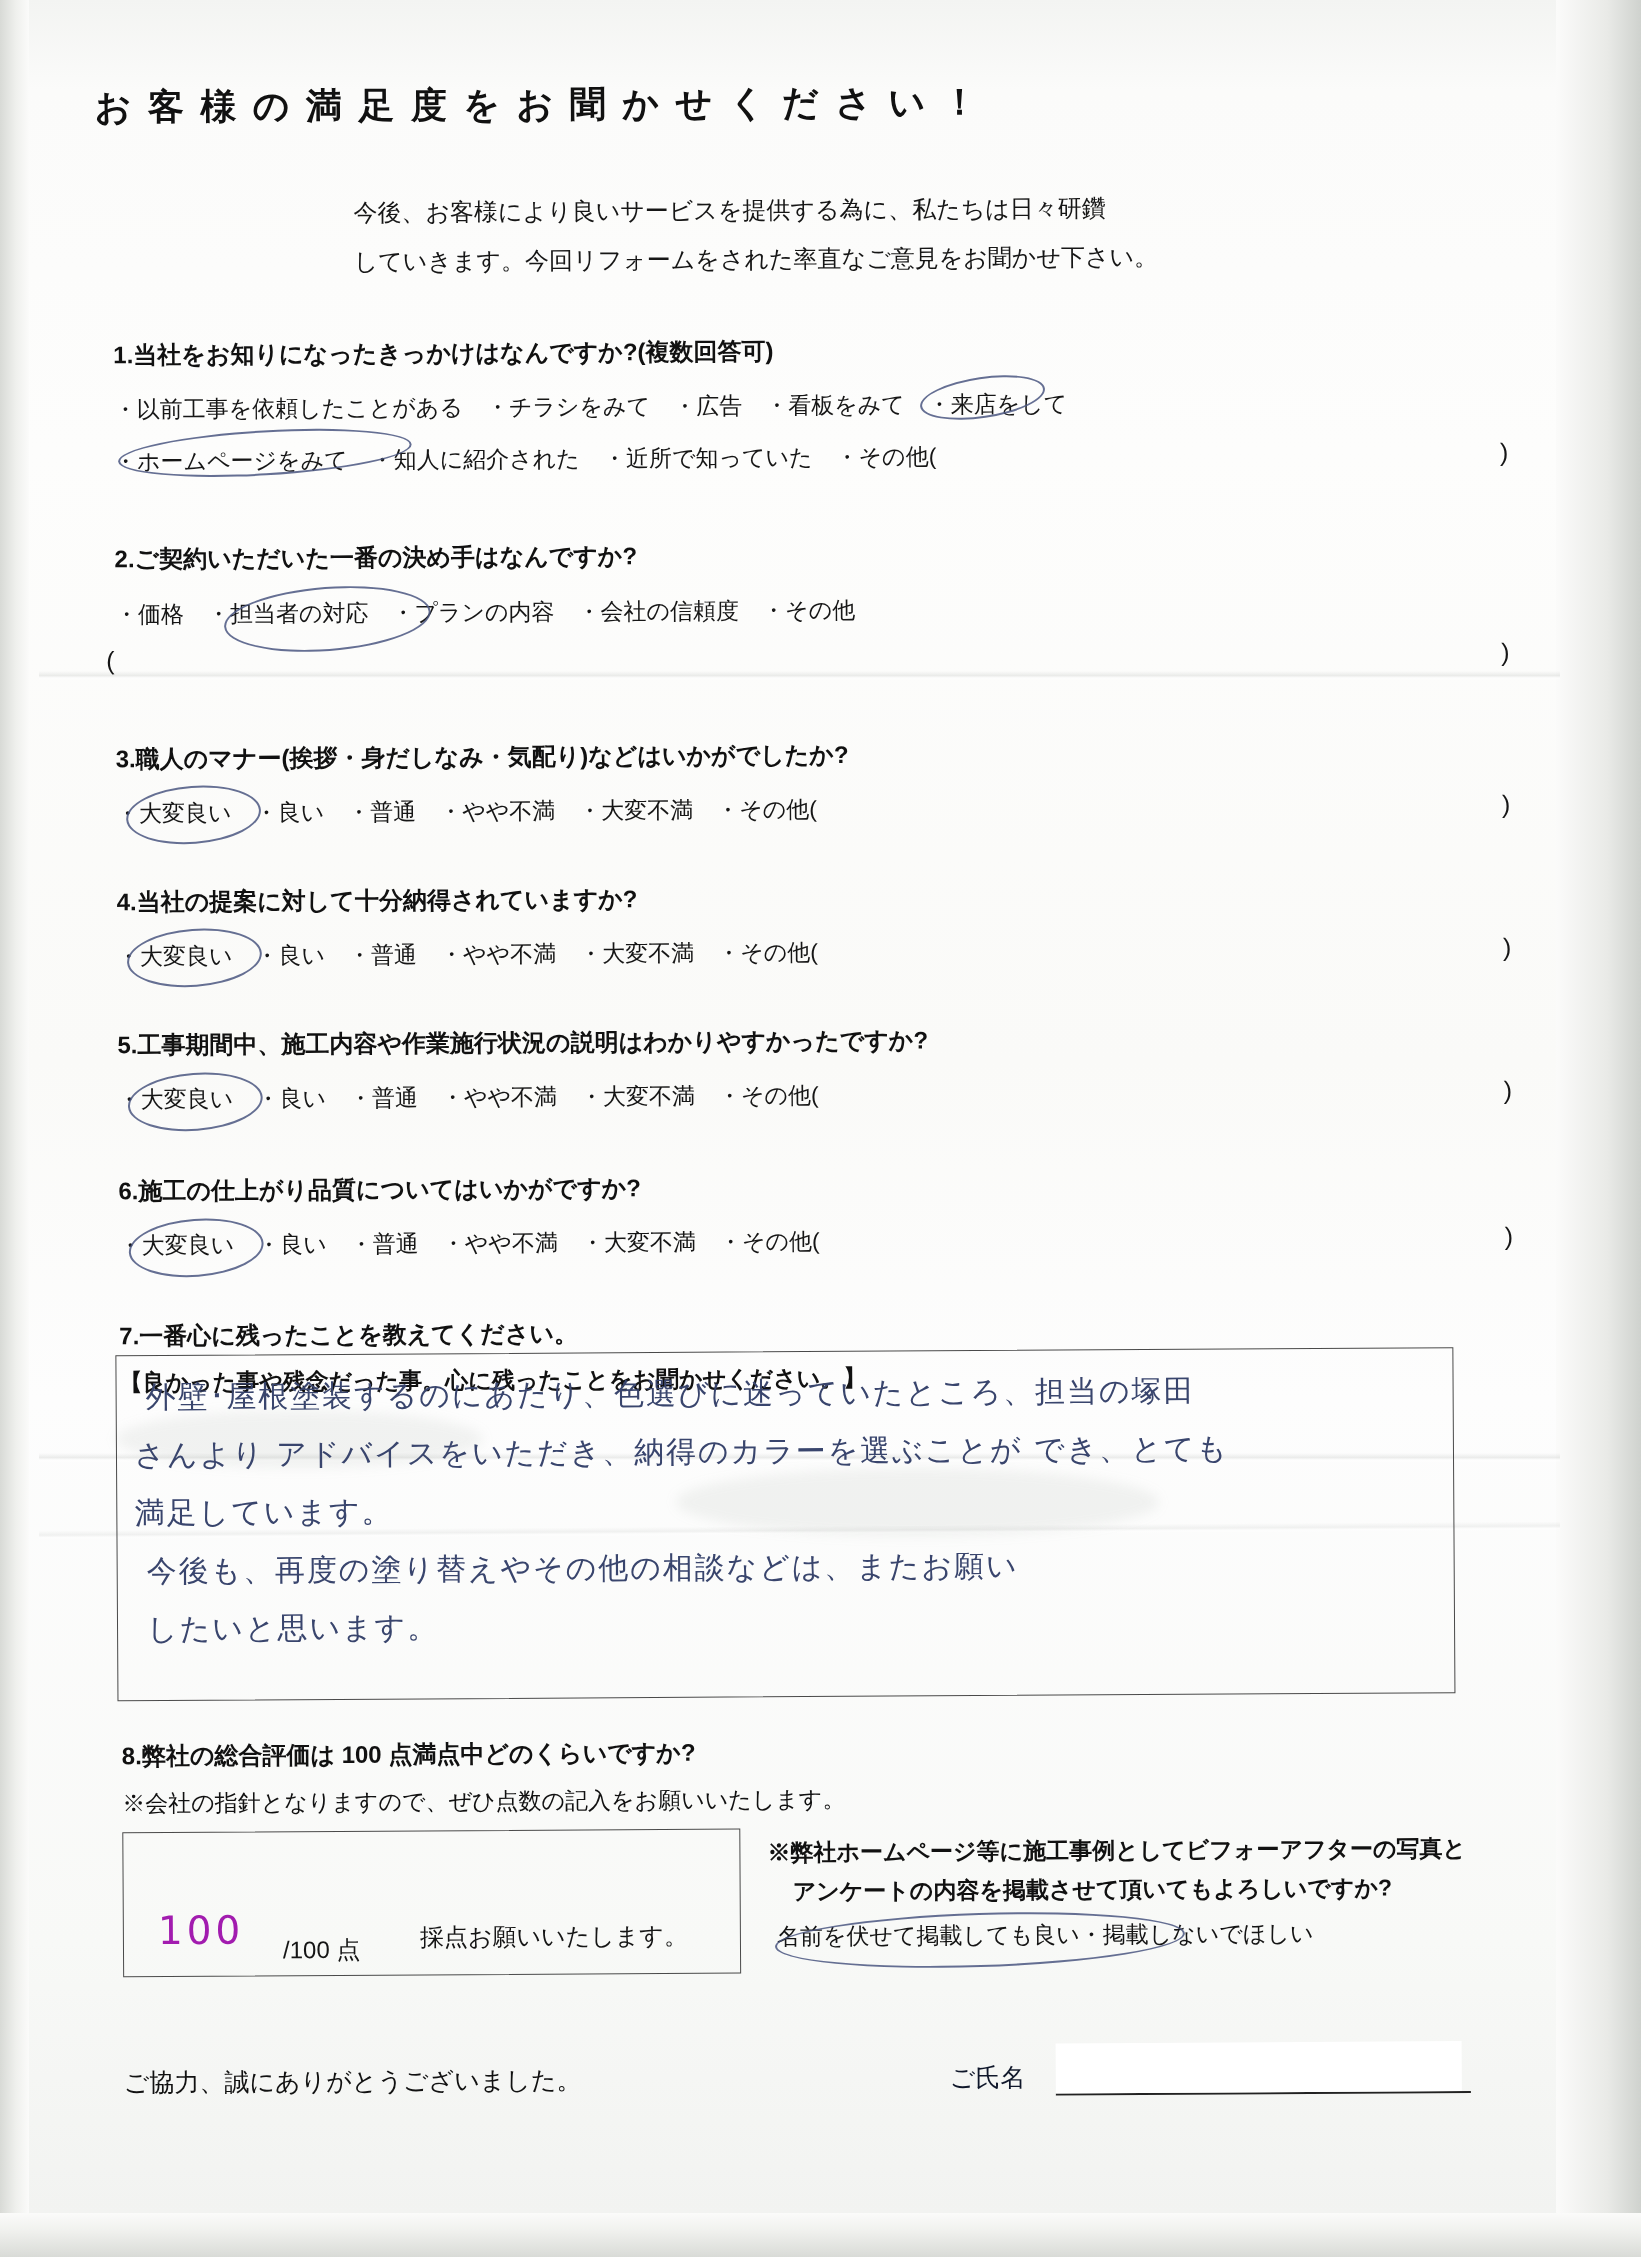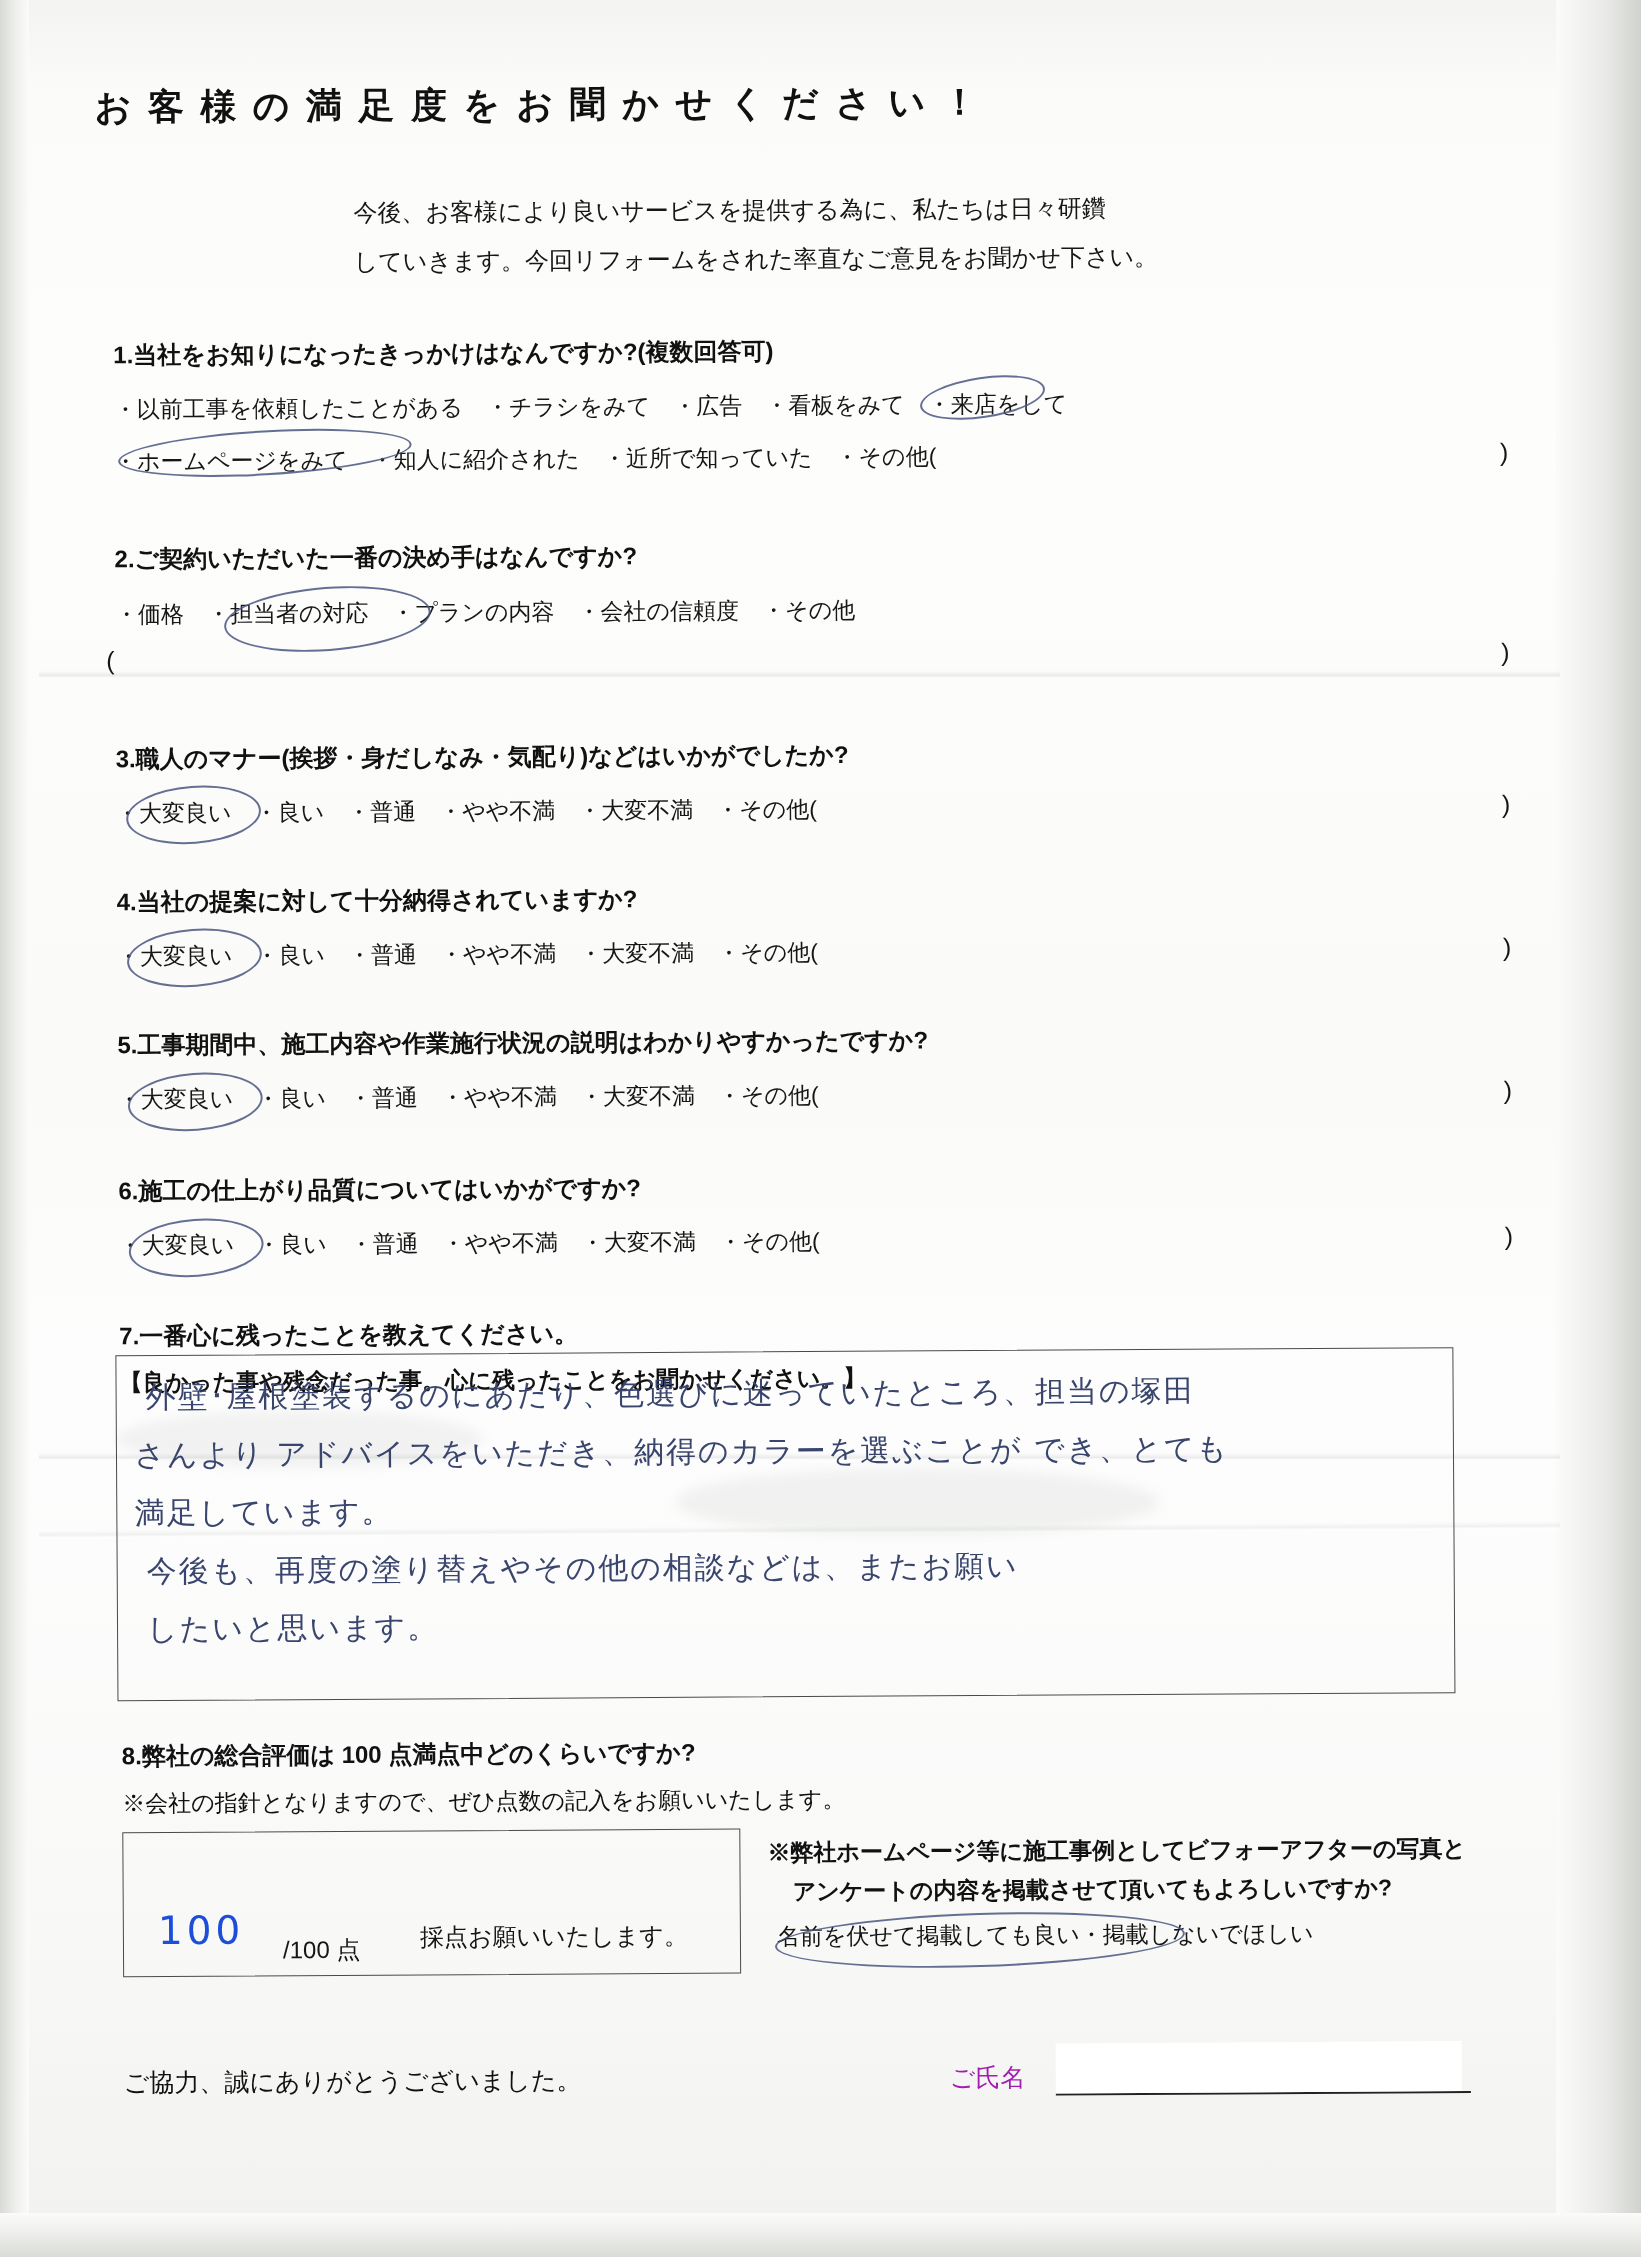--- a/index.html
+++ b/index.html
@@ -149,21 +149,21 @@
     font-size: 24px;
     color: #151515;
     white-space: nowrap;
   }
   .score-hand {
     position: absolute;
     left: 153px;
     top: 1904px;
     font-family: "DejaVu Sans", sans-serif;
     font-size: 39px;
-    color: #1d4ed8;
+    color: #a21caf;
     letter-spacing: 3.9px;
   }
   .permission-block {
     position: absolute;
     left: 763px;
     top: 1833px;
     font-size: 23px;
     line-height: 39px;
     font-weight: bold;
     color: #111;
@@ -183,21 +183,21 @@
     top: 2062px;
     font-size: 25px;
     color: #111;
     white-space: nowrap;
   }
   .name-label {
     position: absolute;
     left: 944px;
     top: 2062px;
     font-size: 25px;
-    color: #a21caf;
+    color: #0f172a;
     white-space: nowrap;
   }
   .name-line {
     position: absolute;
     left: 1050px;
     top: 2095px;
     width: 415px;
     height: 1.9px;
     background: #222;
   }

